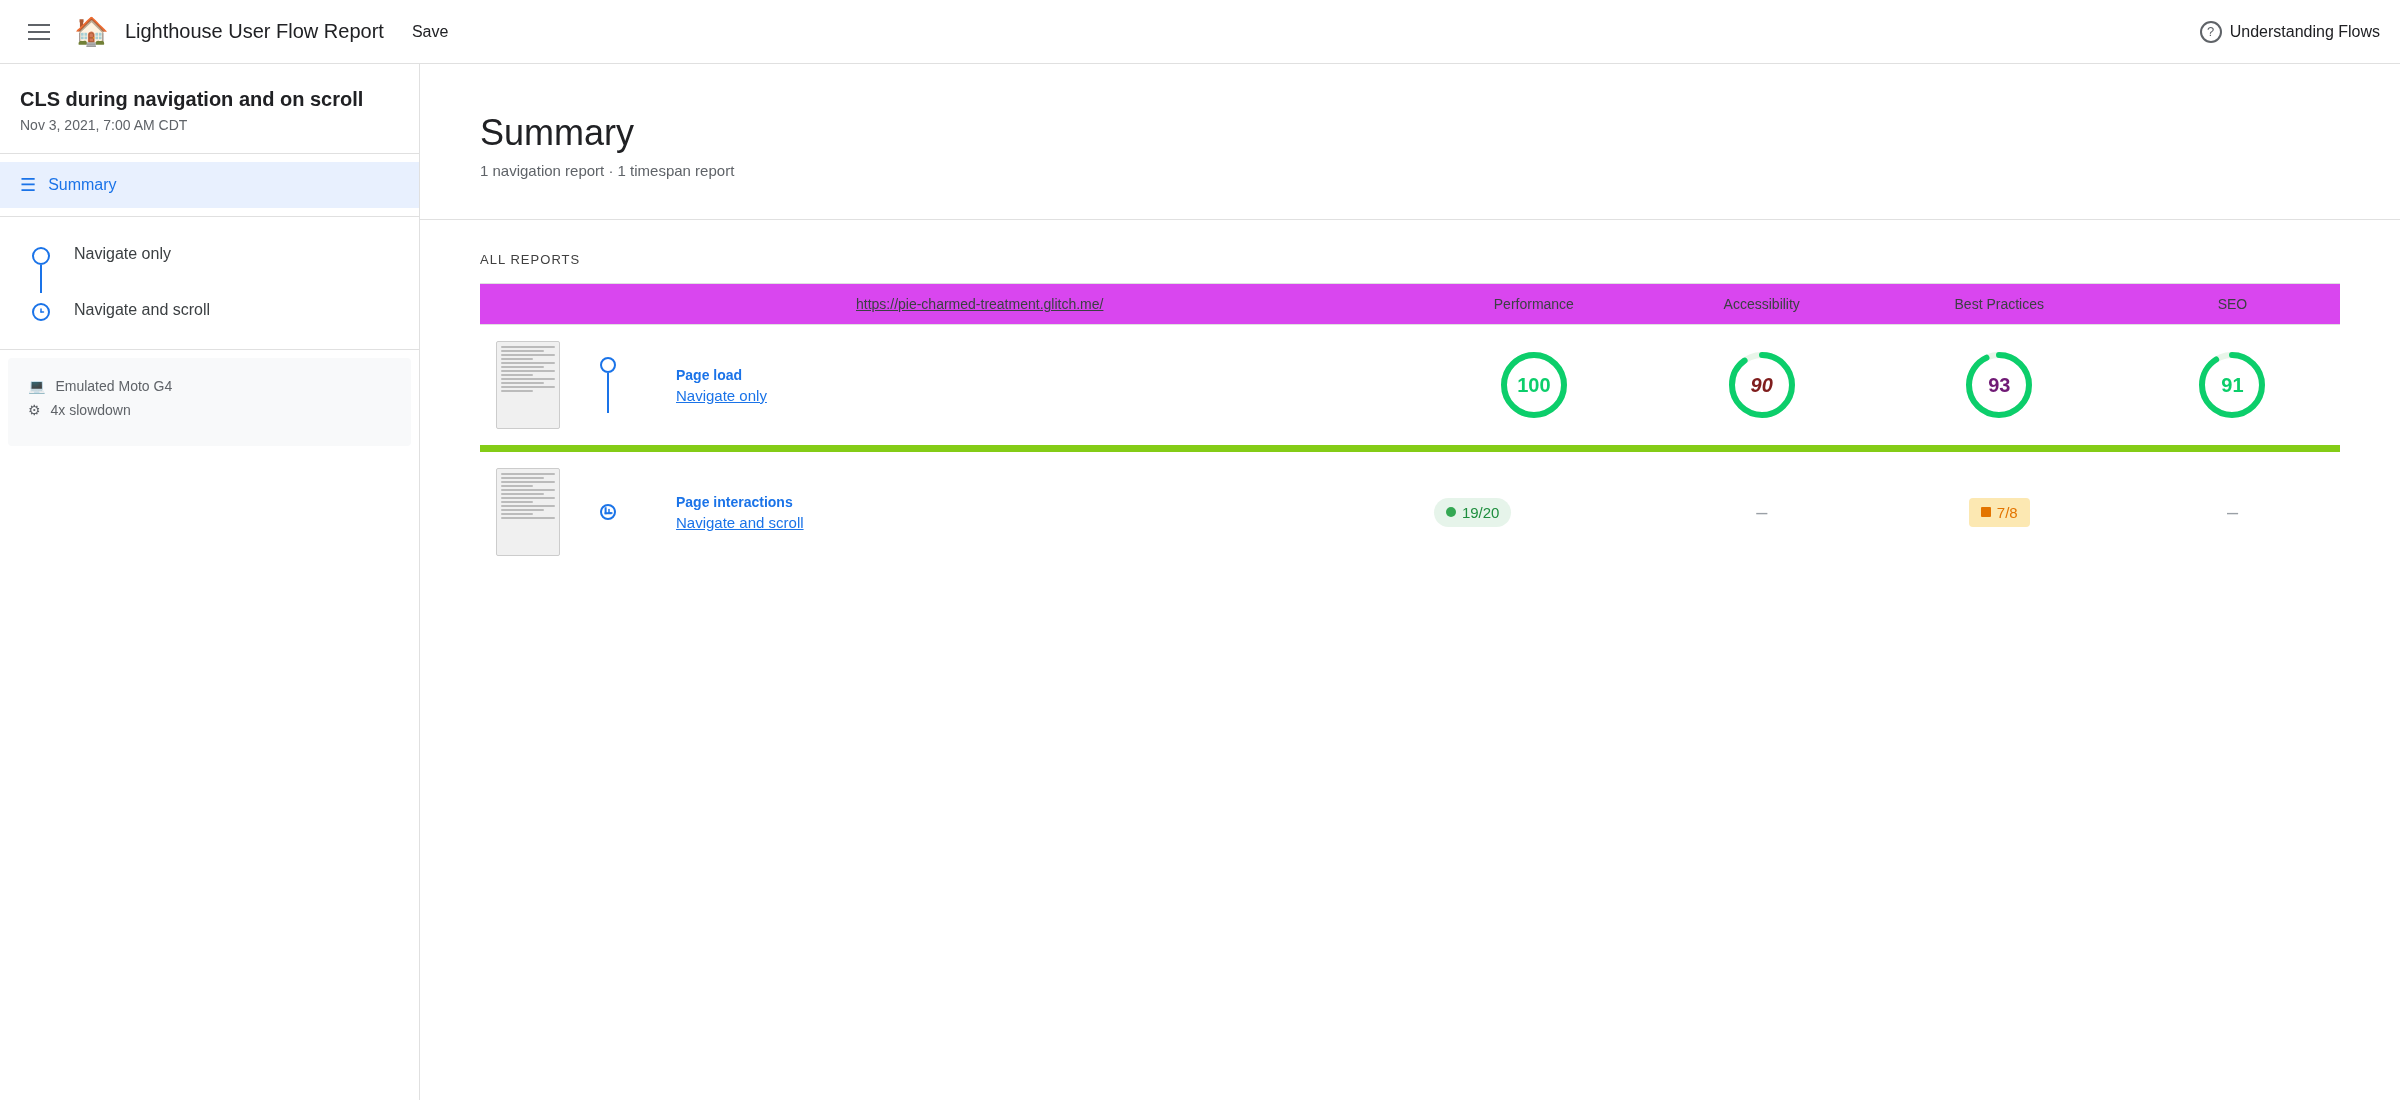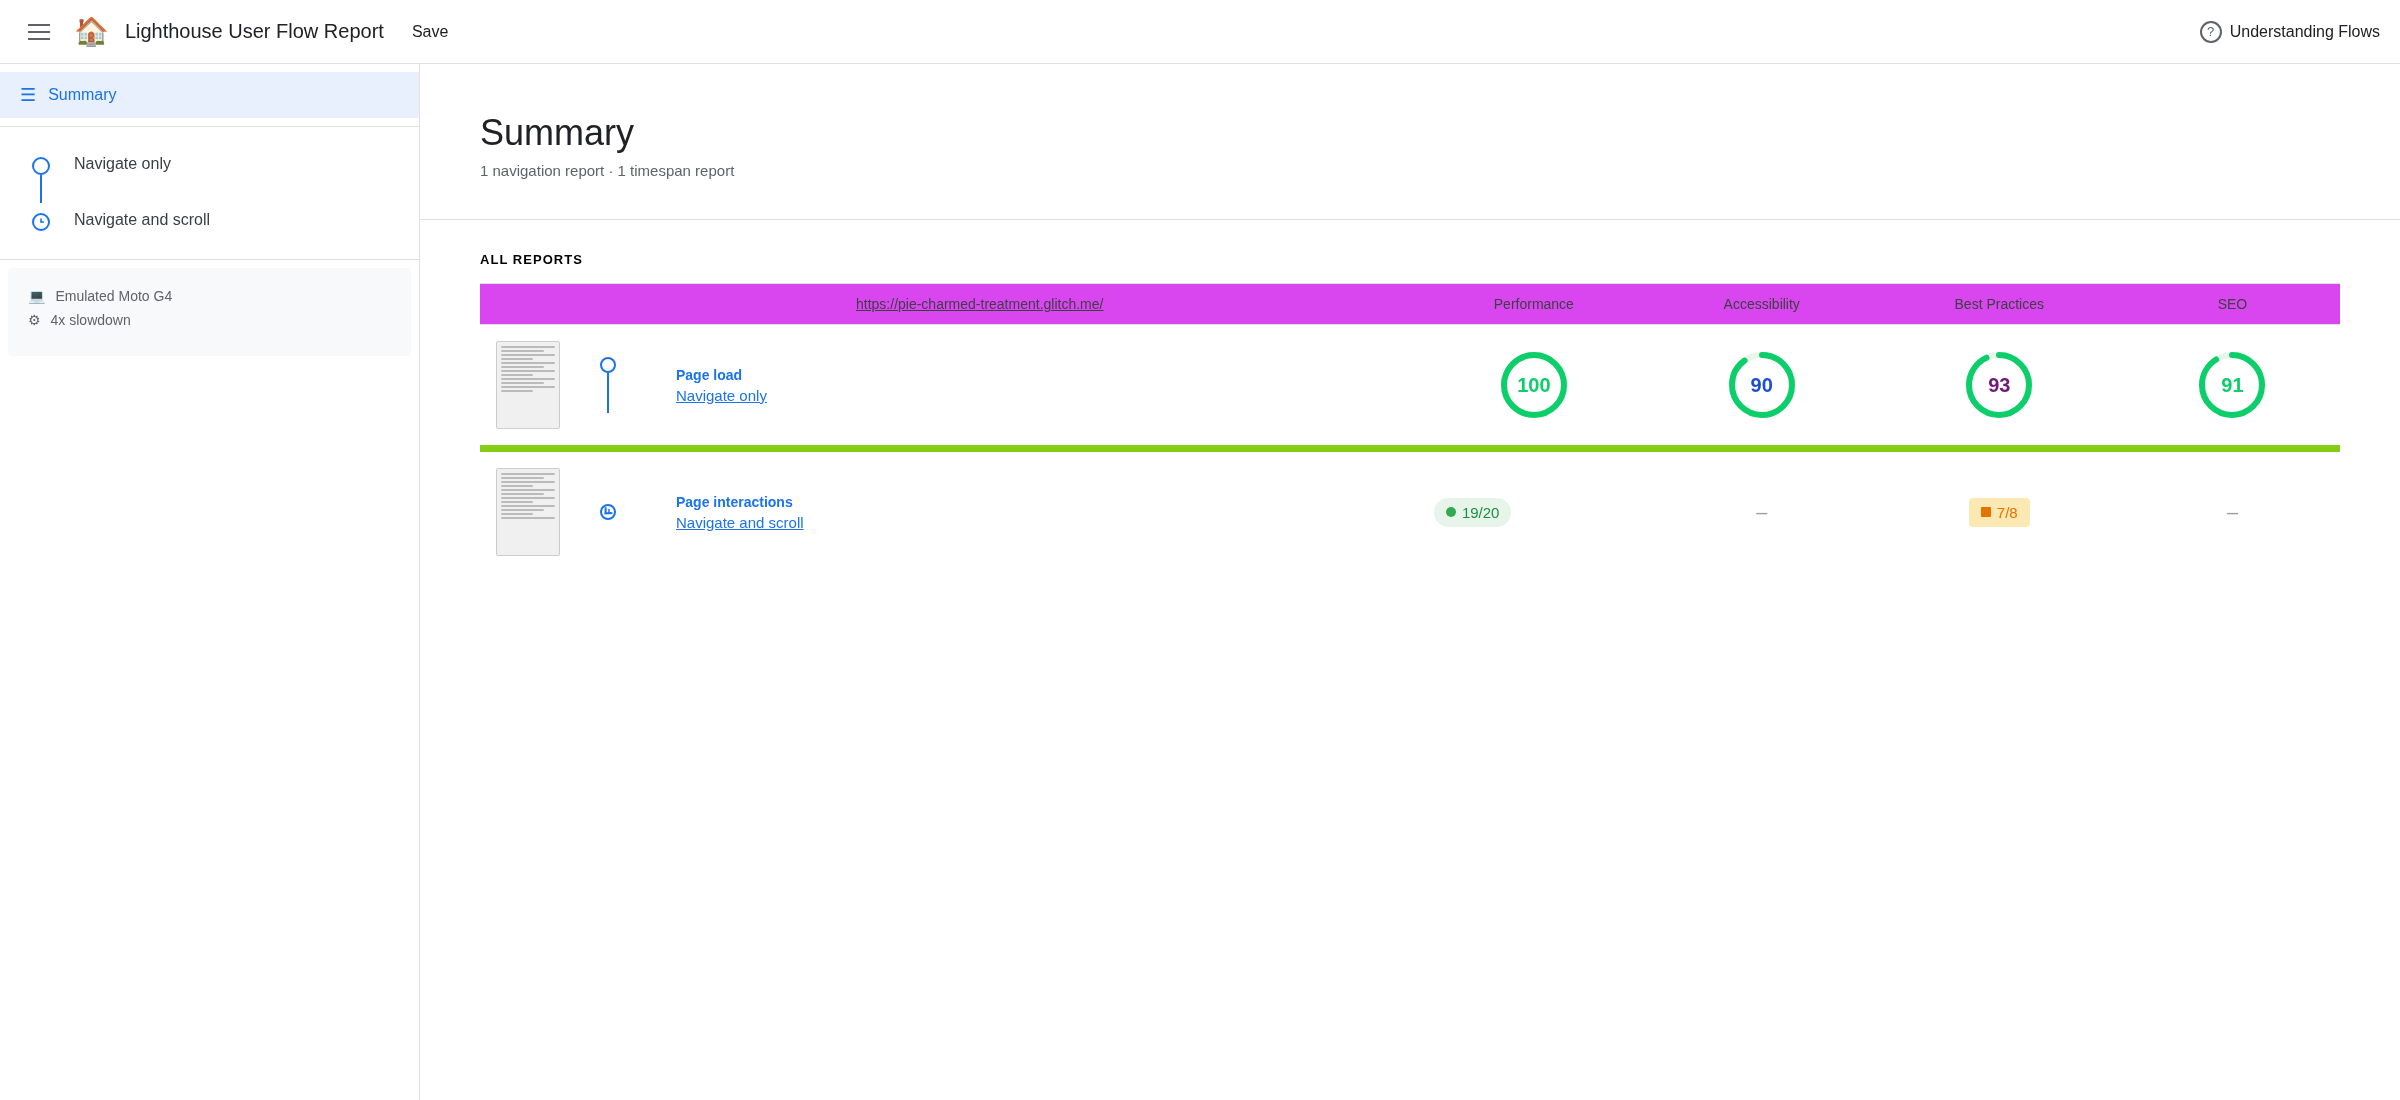--- a/index.html
+++ b/index.html
@@ -49,21 +49,21 @@
     .info-row { display: flex; align-items: center; gap: 10px; font-size: 14px; color: #5f6368; margin-bottom: 8px; }
 
     
     .content { flex: 1; overflow-y: auto; background: #fff; }
 
     .summary-section { padding: 48px 60px 40px 60px; border-bottom: 1px solid #e0e0e0; }
     .summary-heading { font-size: 36px; font-weight: 400; color: #202124; margin-bottom: 8px; }
     .summary-sub { font-size: 15px; color: #5f6368; }
 
     .all-reports-section { padding: 32px 60px; }
-    .all-reports-label { font-size: 13px; font-weight: 700; color: #000000; letter-spacing: 0.08em; margin-bottom: 16px; }
+    .all-reports-label { font-size: 13px; font-weight: 400; color: #404040; letter-spacing: 0.08em; margin-bottom: 16px; }
 
     
     .reports-table { width: 100%; border-collapse: collapse; }
     .reports-header-row td { font-size: 14px; color: #3c4043; padding: 12px 16px; background: #d946ef; border-top: 1px solid #e0e0e0; border-bottom: 1px solid #e0e0e0; }
     .reports-header-row td:first-child { width: 80px; }
     .reports-header-row td.url-col { text-decoration: underline; color: #3c4043; }
     .col-score { text-align: center; font-size: 14px; color: #3c4043; }
 
     .report-row td { padding: 16px; vertical-align: middle; border-bottom: 7px solid #84cc16; }
     .report-row:last-child td { border-bottom: none; }
@@ -130,20 +130,24 @@
   </div>
   <div class="header-right">
     <div class="question-circle">?</div>
     <span>Understanding Flows</span>
   </div>
 </div>
 
 <div class="main-layout">
 
   <div class="sidebar">
+    <div class="sidebar-project">
+      <div class="project-title">CLS during navigation and on scroll</div>
+      <div class="project-date">Nov 3, 2021, 7:00 AM CDT</div>
+    </div>
 
     <div class="sidebar-nav">
       <div class="nav-summary">
         <span class="summary-icon">☰</span>
         <span>Summary</span>
       </div>
     </div>
 
     <div class="sidebar-flows">
 
@@ -248,21 +252,21 @@
                 </div>
               </div>
             </td>
             <td>
               <div class="score-circle-wrapper">
                 <div class="score-circle">
                   <svg width="72" height="72">
                     <circle cx="36" cy="36" r="30" fill="none" stroke="#e8f5e9" stroke-width="6"></circle>
                     <circle cx="36" cy="36" r="30" fill="none" stroke="#0cce6b" stroke-width="6" stroke-dasharray="188.5" stroke-dashoffset="18.85" stroke-linecap="round"></circle>
                   </svg>
-                  <span class="score-text" style="color:#1d4ed8;">90</span>
+                  <span class="score-text" style="color:#7f1d1d;font-style:italic;">90</span>
                 </div>
               </div>
             </td>
             <td>
               <div class="score-circle-wrapper">
                 <div class="score-circle">
                   <svg width="72" height="72">
                     <circle cx="36" cy="36" r="30" fill="none" stroke="#e8f5e9" stroke-width="6"></circle>
                     <circle cx="36" cy="36" r="30" fill="none" stroke="#0cce6b" stroke-width="6" stroke-dasharray="188.5" stroke-dashoffset="13.2" stroke-linecap="round"></circle>
                   </svg>

